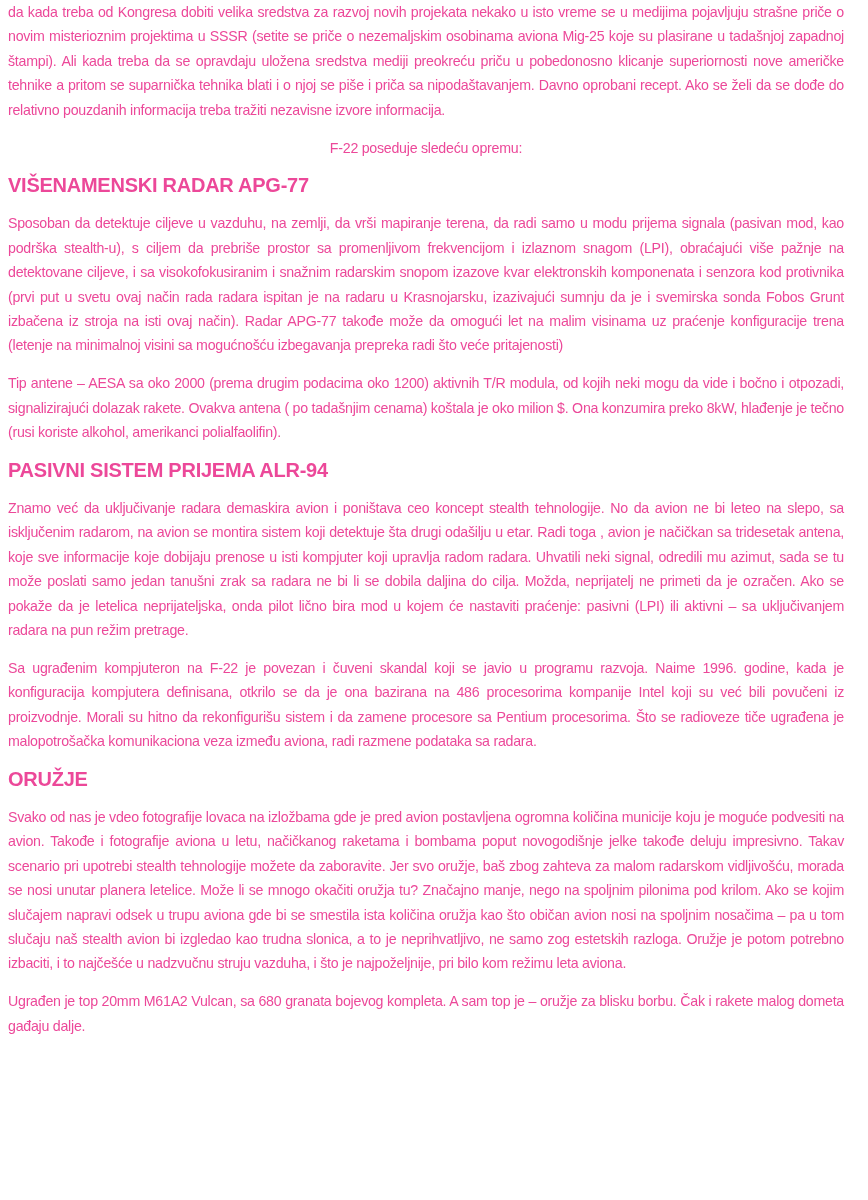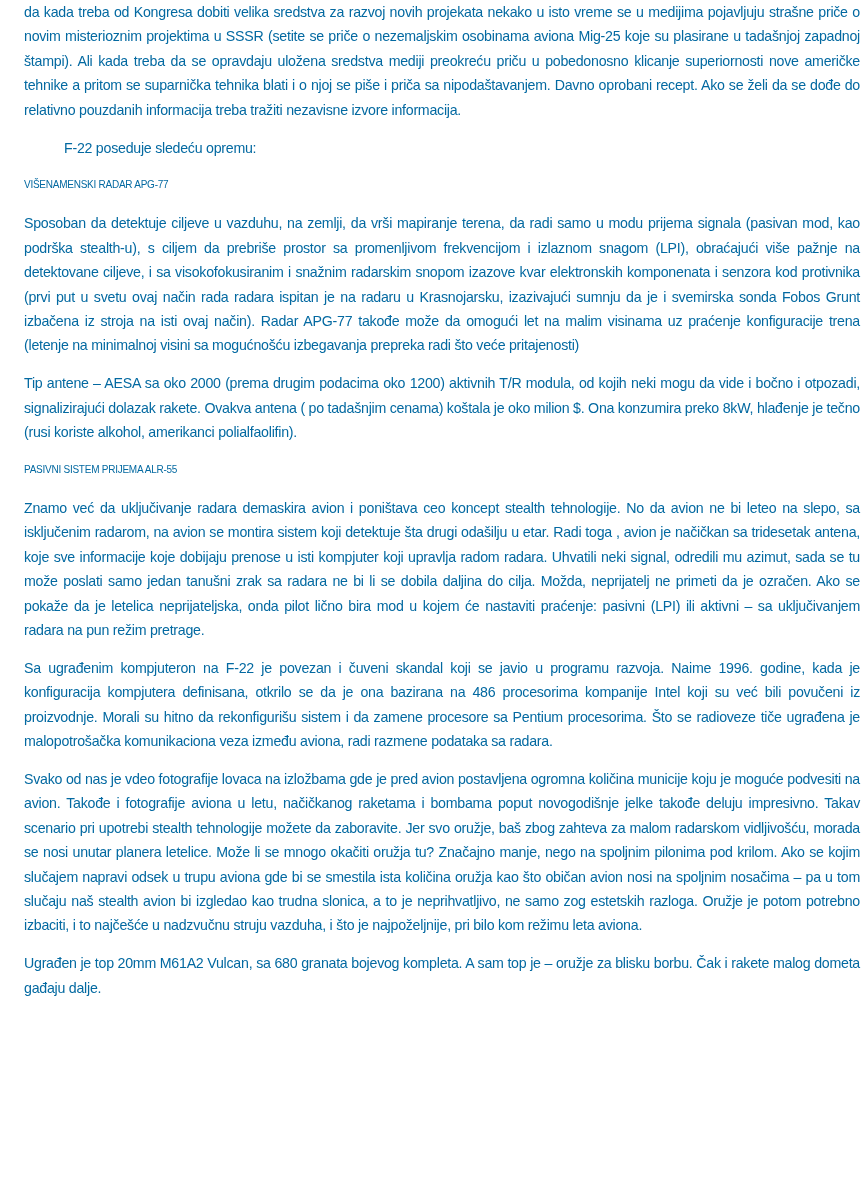--- a/index.html
+++ b/index.html
@@ -8,51 +8,51 @@
       background: #ffffff;
     }
     body {
       width: 868px;
       height: 1200px;
       overflow: hidden;
       position: relative;
     }
     .page {
       position: absolute;
-      left: 24px;
+      left: 8px;
       top: 0px;
       width: 836px;
-      color: #0369a1;
+      color: #ec4899;
       font-family: "Liberation Sans", sans-serif;
       font-size: 14.2px;
       line-height: 24.4px;
       letter-spacing: -0.25px;
     }
     .para {
       margin: 0 0 13.5px 0;
       text-align: justify;
     }
     .para.left {
-      text-align: left;
-      margin-left: 40px;
+      text-align: center;
     }
     .heading {
       margin: 0 0 13.5px 0;
-      font-weight: normal;
-      font-size: 10px;
+      font-weight: bold;
+      font-size: 20px;
       line-height: 24.4px;
     }
   </style>
 </head>
 <body>
 
 <div class="page">
   <p class="para">da kada treba od Kongresa dobiti velika sredstva za razvoj novih projekata nekako u isto vreme se u medijima pojavljuju strašne priče o novim misterioznim projektima u SSSR (setite se priče o nezemaljskim osobinama aviona Mig-25 koje su plasirane u tadašnjoj zapadnoj štampi). Ali kada treba da se opravdaju uložena sredstva mediji preokreću priču u pobedonosno klicanje superiornosti nove američke tehnike a pritom se suparnička tehnika blati i o njoj se piše i priča sa nipodaštavanjem. Davno oprobani recept. Ako se želi da se dođe do relativno pouzdanih informacija treba tražiti nezavisne izvore informacija.</p>
   <p class="para left">F-22 poseduje sledeću opremu:</p>
   <h2 class="heading">VIŠENAMENSKI RADAR APG-77</h2>
   <p class="para">Sposoban da detektuje ciljeve u vazduhu, na zemlji, da vrši mapiranje terena, da radi samo u modu prijema signala (pasivan mod, kao podrška stealth-u), s ciljem da prebriše prostor sa promenljivom frekvencijom i izlaznom snagom (LPI), obraćajući više pažnje na detektovane ciljeve,  i sa visokofokusiranim i snažnim radarskim snopom izazove kvar elektronskih komponenata i senzora kod protivnika (prvi put u svetu ovaj način rada radara ispitan je na radaru u Krasnojarsku, izazivajući sumnju da je i svemirska sonda Fobos Grunt izbačena iz stroja na isti ovaj način). Radar APG-77 takođe može da omogući let na malim visinama uz praćenje konfiguracije trena (letenje na minimalnoj visini sa mogućnošću izbegavanja prepreka radi što veće pritajenosti)</p>
   <p class="para">Tip antene – AESA sa oko 2000 (prema drugim podacima oko 1200) aktivnih T/R modula, od kojih neki mogu da vide i bočno i otpozadi, signalizirajući dolazak rakete. Ovakva antena ( po tadašnjim cenama) koštala je oko milion $. Ona konzumira preko 8kW, hlađenje je tečno (rusi koriste alkohol, amerikanci polialfaolifin).</p>
-  <h2 class="heading">PASIVNI SISTEM PRIJEMA ALR-55</h2>
+  <h2 class="heading">PASIVNI SISTEM PRIJEMA ALR-94</h2>
   <p class="para">Znamo već da uključivanje radara demaskira avion i poništava ceo koncept stealth tehnologije. No da avion ne bi leteo na slepo, sa isključenim radarom, na avion se montira sistem koji detektuje šta drugi odašilju u etar. Radi toga , avion je načičkan sa tridesetak antena, koje sve informacije koje dobijaju prenose u isti kompjuter koji upravlja radom radara. Uhvatili neki signal, odredili mu azimut, sada se tu može poslati samo jedan tanušni zrak sa radara ne bi li se dobila daljina do cilja. Možda, neprijatelj ne primeti da je ozračen. Ako se pokaže da je letelica neprijateljska, onda pilot lično bira mod u kojem će nastaviti praćenje: pasivni (LPI) ili aktivni – sa uključivanjem radara na pun režim pretrage.</p>
   <p class="para">Sa ugrađenim kompjuteron na F-22 je povezan i čuveni skandal koji se javio u programu razvoja. Naime 1996. godine, kada je konfiguracija kompjutera definisana, otkrilo se da je ona bazirana na 486 procesorima kompanije Intel koji su već bili povučeni iz proizvodnje. Morali su hitno da rekonfigurišu sistem i da zamene procesore sa  Pentium procesorima. Što se radioveze tiče ugrađena je malopotrošačka komunikaciona veza između aviona, radi razmene podataka sa radara.</p>
+  <h2 class="heading">ORUŽJE</h2>
   <p class="para">Svako od nas je vdeo fotografije lovaca na izložbama gde je pred avion postavljena ogromna količina municije koju je moguće podvesiti na avion. Takođe i fotografije aviona u letu, načičkanog raketama i bombama poput novogodišnje jelke takođe deluju impresivno. Takav scenario pri upotrebi stealth tehnologije možete da zaboravite. Jer svo oružje, baš zbog zahteva za malom radarskom vidljivošću, morada se nosi unutar planera letelice. Može li se mnogo okačiti oružja tu? Značajno manje, nego na spoljnim pilonima pod krilom. Ako se kojim slučajem napravi odsek u trupu aviona gde bi se smestila ista količina oružja kao što običan avion nosi na spoljnim nosačima – pa u tom slučaju naš stealth avion bi izgledao kao trudna slonica, a to je neprihvatljivo, ne samo zog estetskih razloga. Oružje je potom potrebno izbaciti, i to najčešće u nadzvučnu struju vazduha, i što je najpoželjnije, pri bilo kom režimu leta aviona.</p>
   <p class="para">Ugrađen je top 20mm M61A2 Vulcan, sa 680 granata bojevog kompleta. A sam top je – oružje za blisku borbu. Čak i rakete malog dometa gađaju dalje.</p>
 </div>
 
 </body></html>

